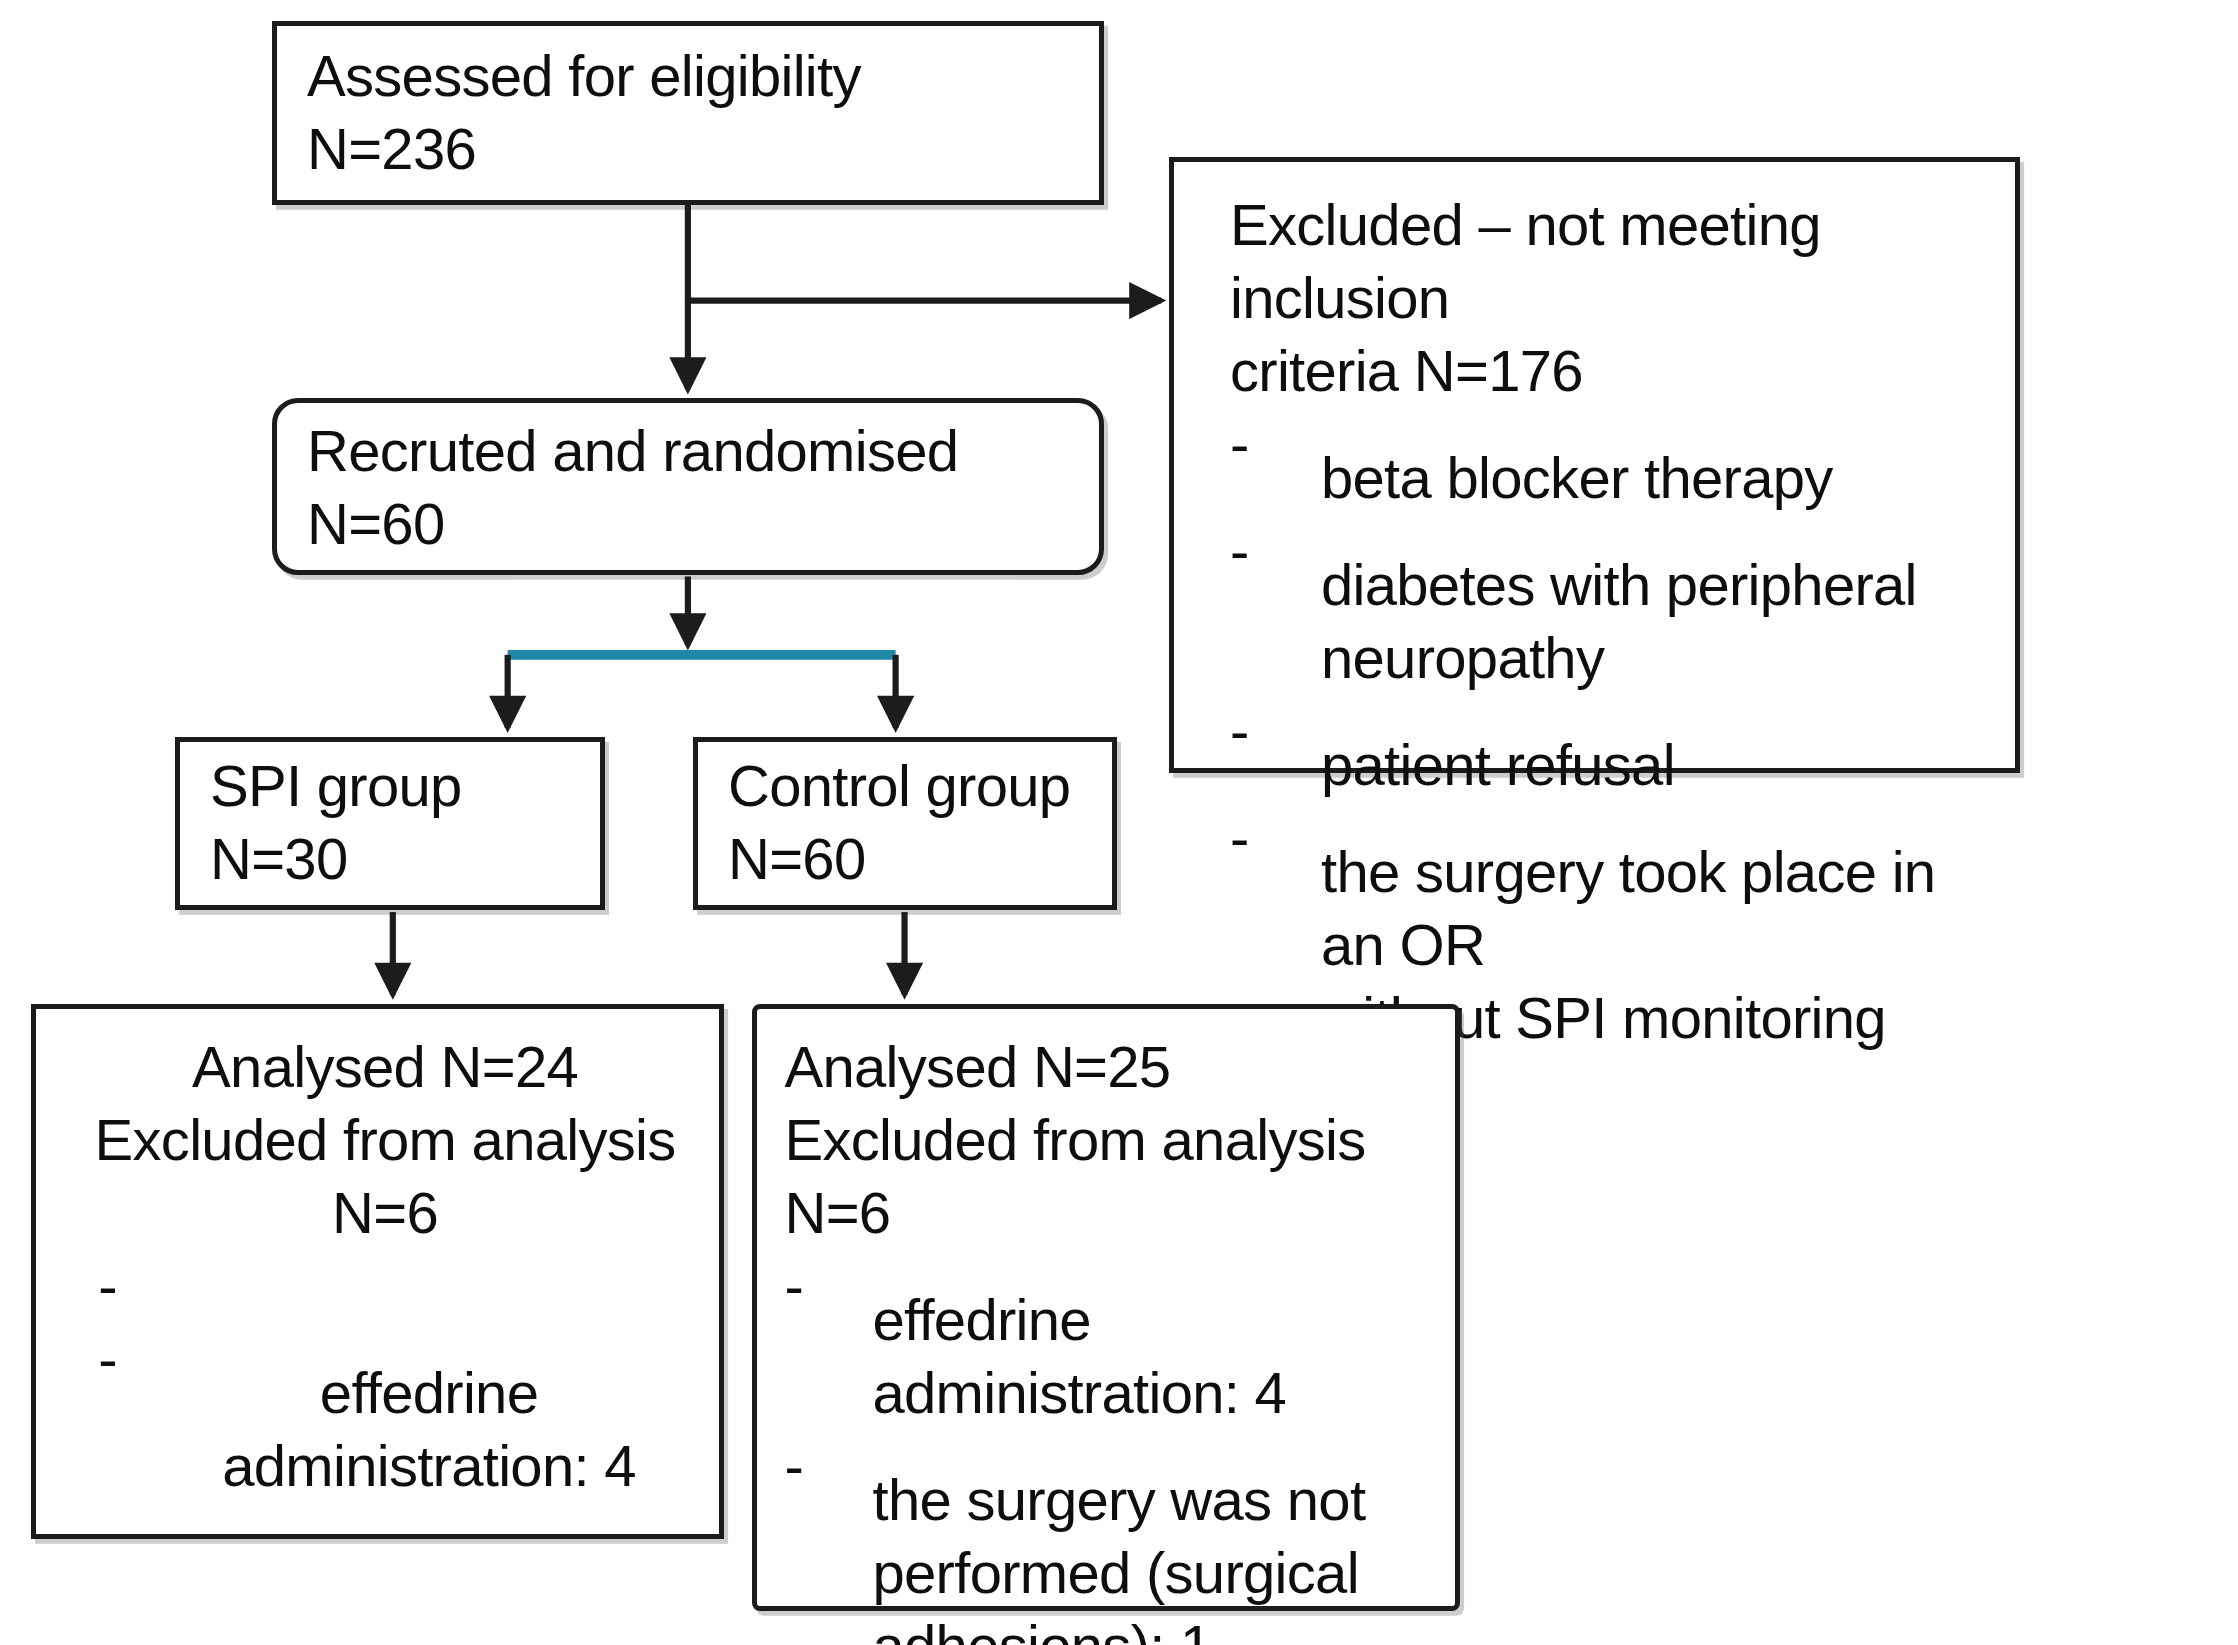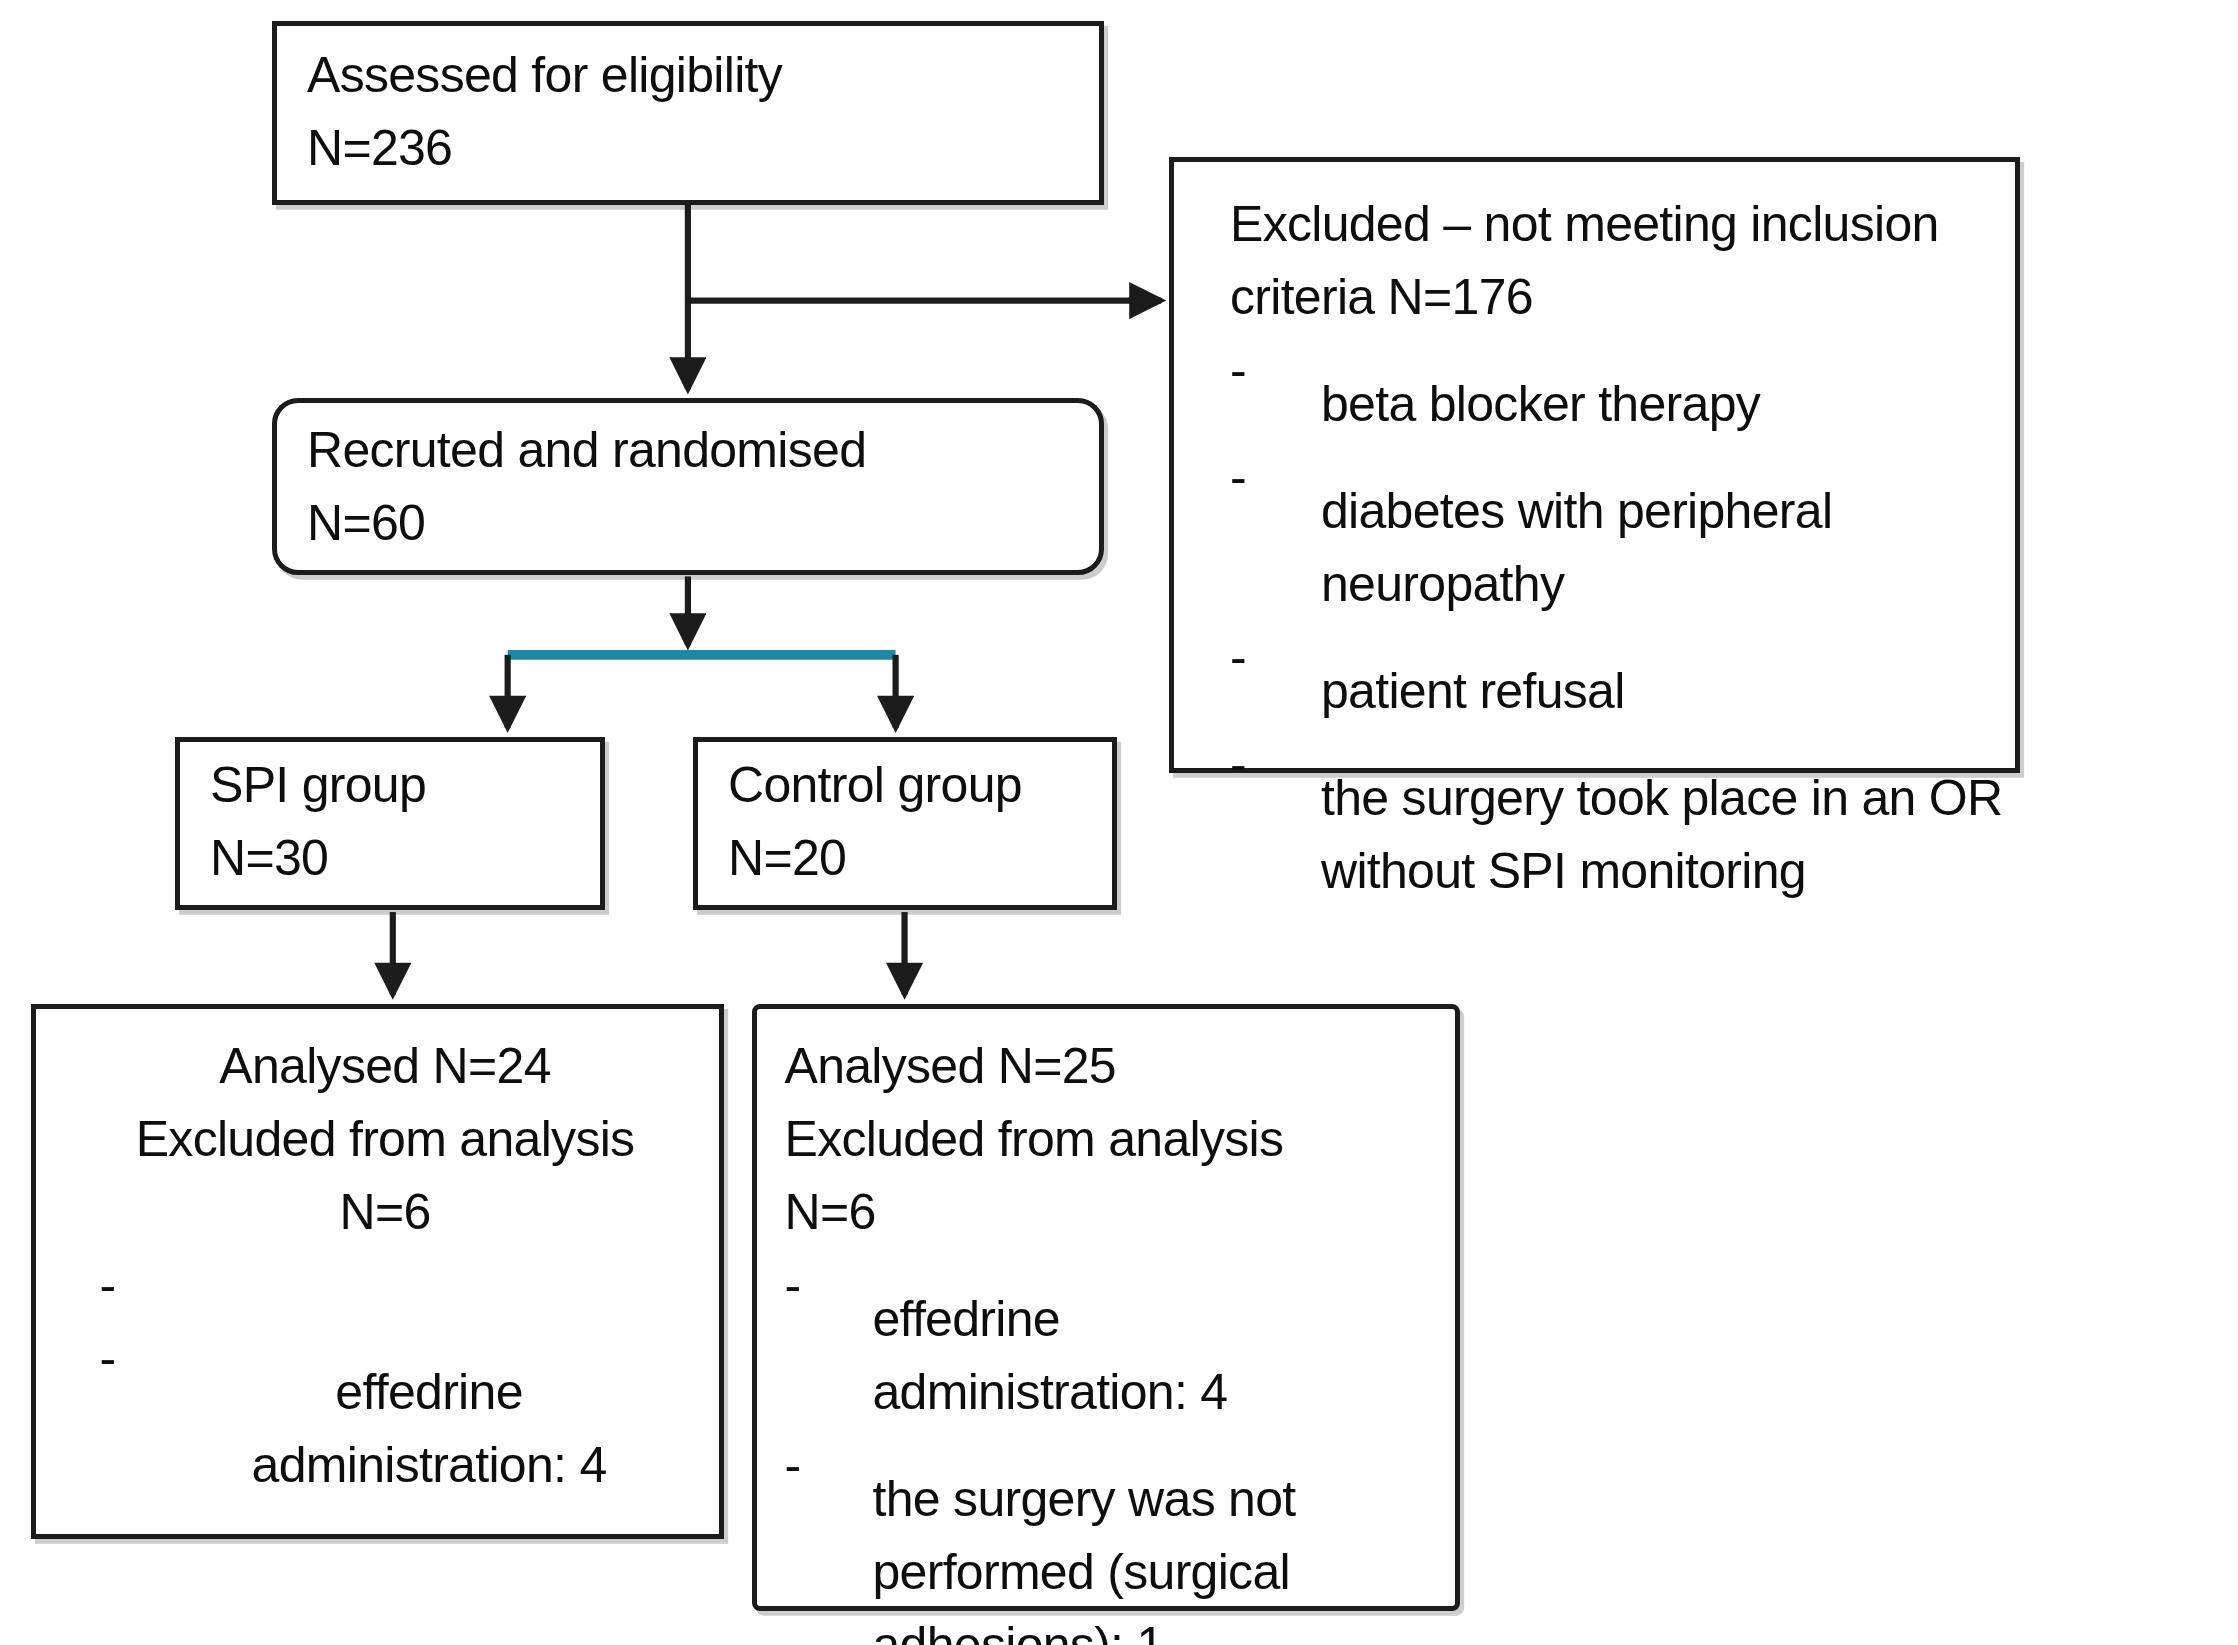--- a/index.html
+++ b/index.html
@@ -14,21 +14,21 @@
     background: #ffffff;
     font-family: "Liberation Sans", "DejaVu Sans", sans-serif;
     color: #0e0e0e;
   }
   .box {
     position: absolute;
     box-sizing: border-box;
     background: #ffffff;
     border: 5.5px solid #1c1c1c;
     box-shadow: 4.1px 4.8px 0 rgba(90,90,90,0.30);
-    font-size: 50px;
+    font-size: 58px;
     line-height: 73px;
     letter-spacing: -0.7px;
     padding: 11px 12.4px 6.9px 30px;
     overflow: visible;
   }
   .para { white-space: pre-line; }
   .bullet-row { display: flex; align-items: flex-start; }
   .bullet-row .marker { flex: 0 0 91px; }
   .bullet-row .btext { white-space: pre-line; flex: 1 1 auto; margin-top: 34px; }
 
@@ -92,21 +92,21 @@
 N=60</div>
   </div>
 
   <div class="box" id="box-spi-group">
     <div class="para">SPI group
 N=30</div>
   </div>
 
   <div class="box" id="box-control-group">
     <div class="para">Control group
-N=20</div>
+N=60</div>
   </div>
 
   <div class="box" id="box-spi-analysed">
     <div class="para">Analysed N=24
 Excluded from analysis
 N=6</div>
     <div>
         <div class="bullet-row">
           <span class="marker">-</span>
         </div>

